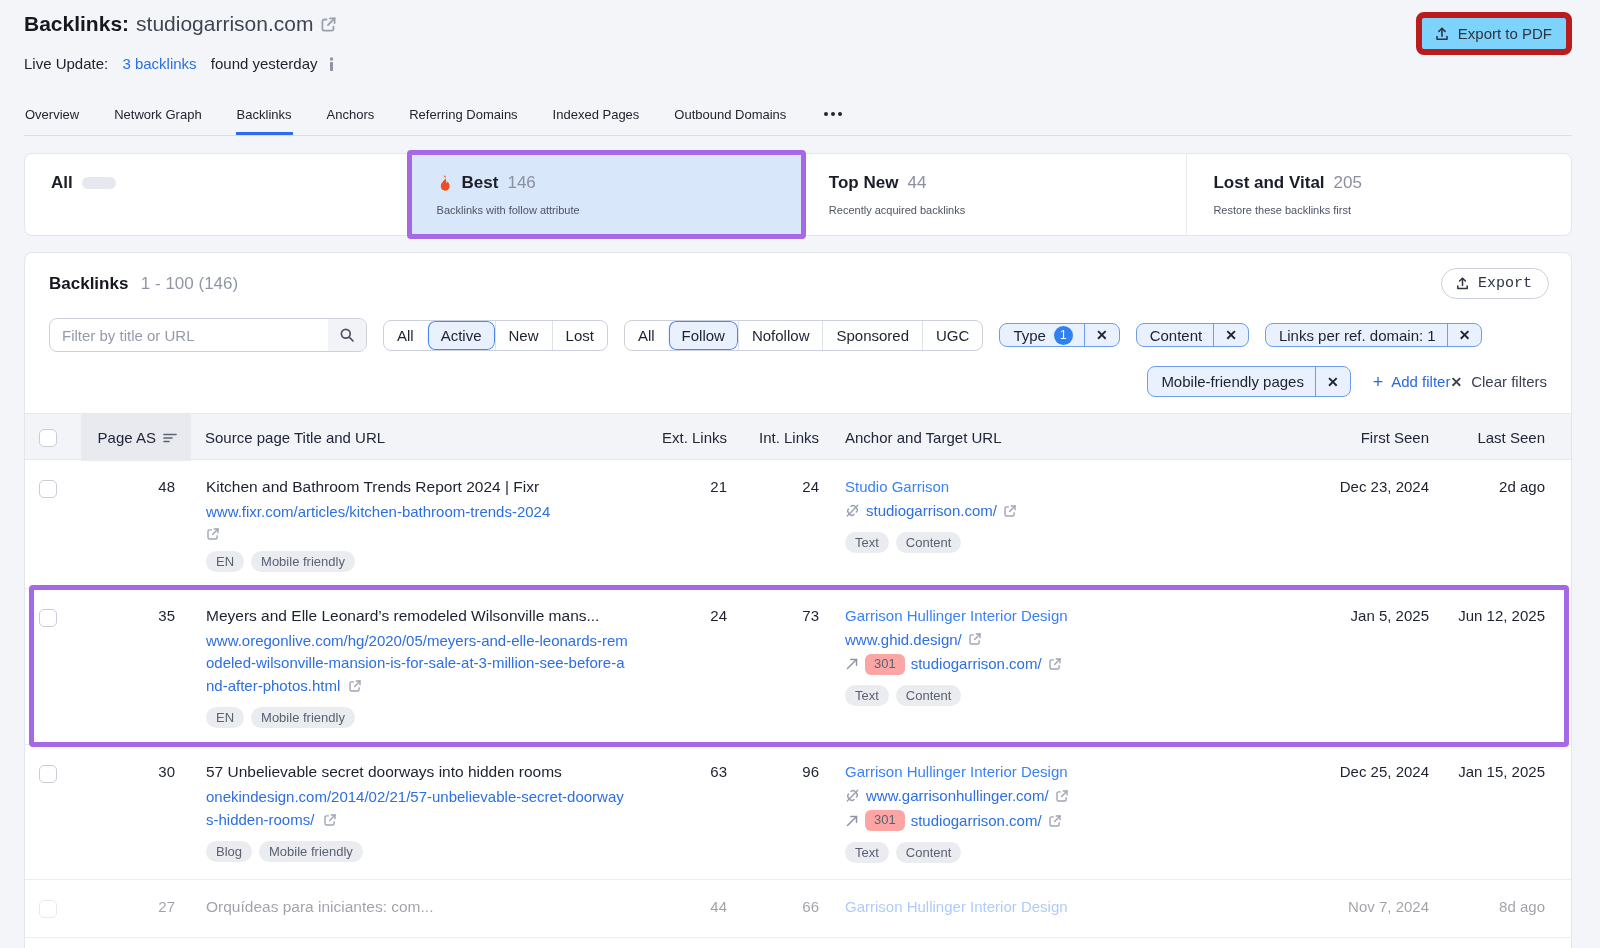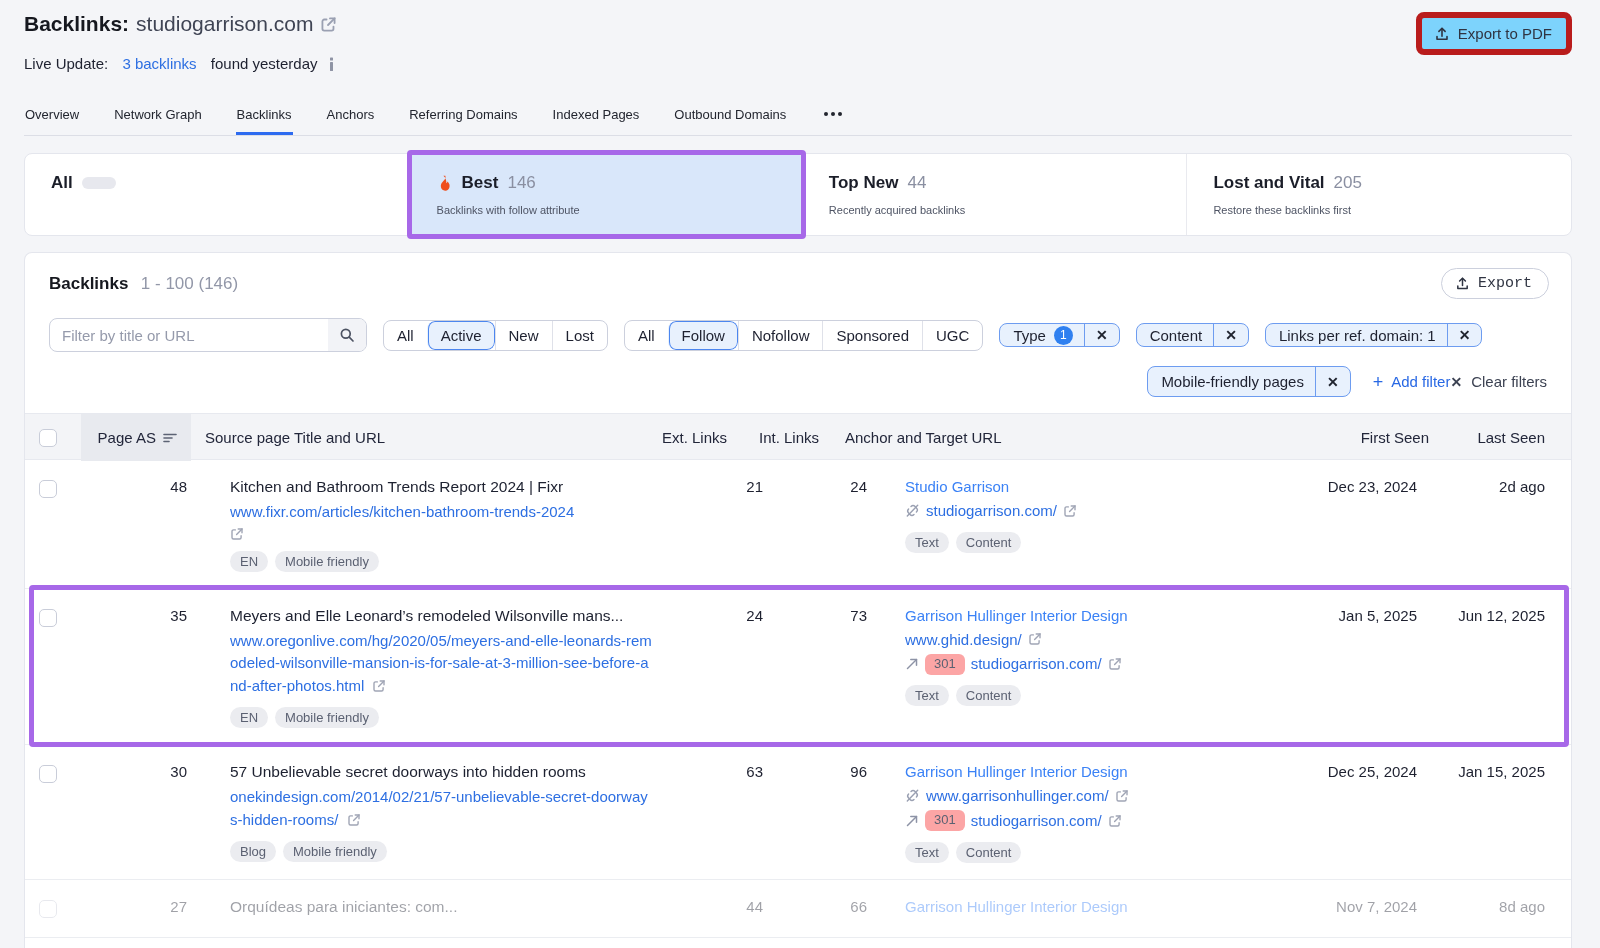--- a/index.html
+++ b/index.html
@@ -87,21 +87,21 @@
   .grid { display:grid; grid-template-columns:56px 110px 460px 88px 92px 1fr 128px 118px; }
   .thead { margin-top:16px; background:#f3f4f7; border-top:1px solid #e7e9ef; border-bottom:1px solid #e7e9ef;
     height:47px; align-items:center; font-size:15px; color:#22263a; }
   .th { padding:0 0 0 14px; }
   .th-pageas { background:#e8eaef; height:47px; display:flex; align-items:center; justify-content:flex-end;
     padding-right:14px; gap:7px; cursor:pointer; }
   .th-right { text-align:right; padding-right:12px; }
   .th-date { text-align:right; padding-right:24px; }
   .checkbox { width:18px; height:18px; border:1.5px solid #c9cdd9; border-radius:5px; background:#fff;
     margin:0 0 0 14px; cursor:pointer; flex:none; }
-  .trow { border-bottom:1px solid #ebedf1; position:relative;gap:12px; }
+  .trow { border-bottom:1px solid #ebedf1; position:relative; }
   .cell { padding-top:18px; padding-bottom:16px; font-size:15px; }
   .c-check { padding-top:20px; }
   .c-num { text-align:right; padding-right:16px; color:#1e2130; }
   .c-right { text-align:right; padding-right:12px; }
   .c-date { text-align:right; padding-right:24px; white-space:nowrap; }
   .c-last { padding-right:26px; }
   .c-source { padding-left:15px; padding-right:20px; }
   .c-anchor { padding-left:14px; padding-right:10px; }
   .src-title { font-size:15.5px; color:#1d2130; margin-bottom:5px; }
   .src-url { color:#2d6fe2; line-height:1.5; word-break:break-all; }

